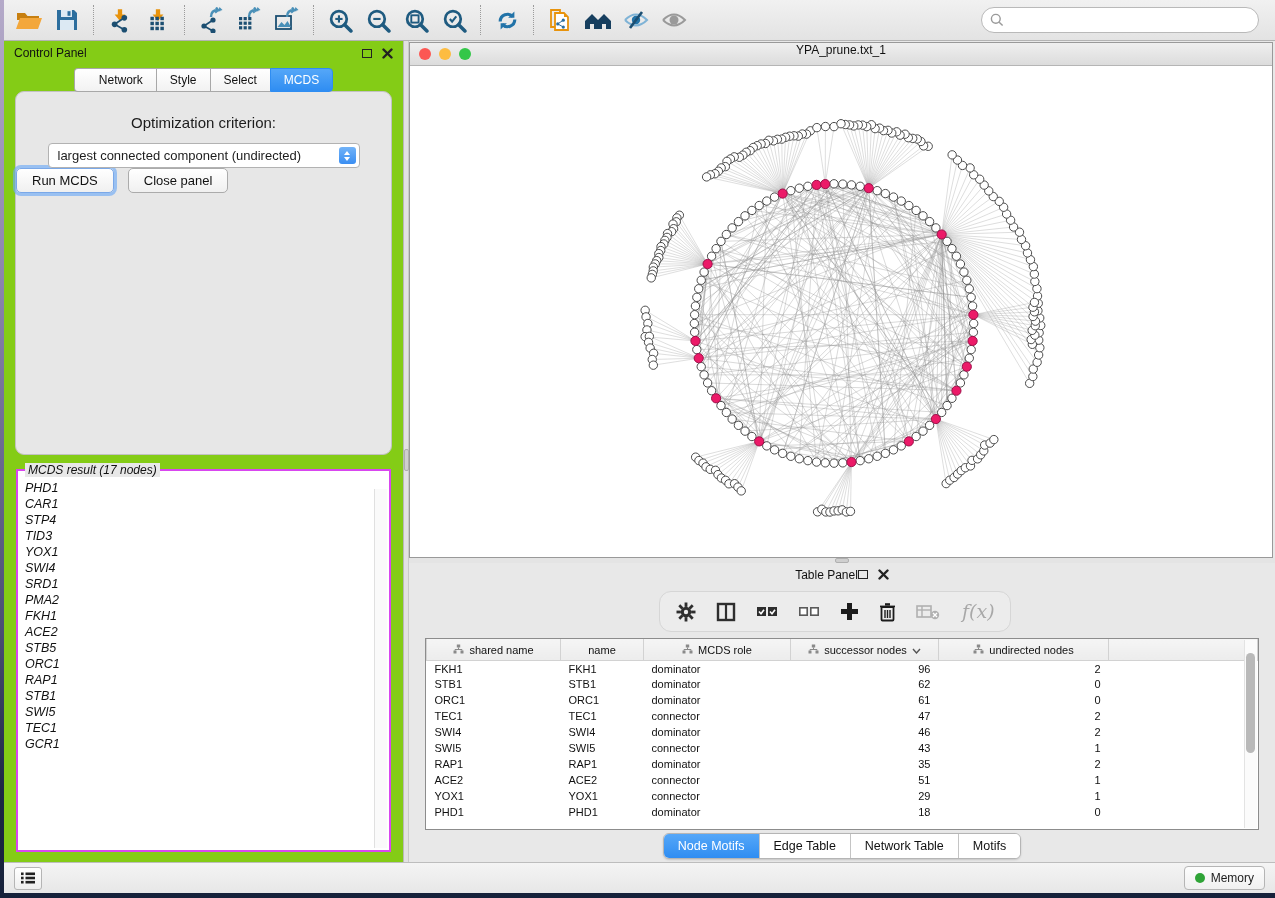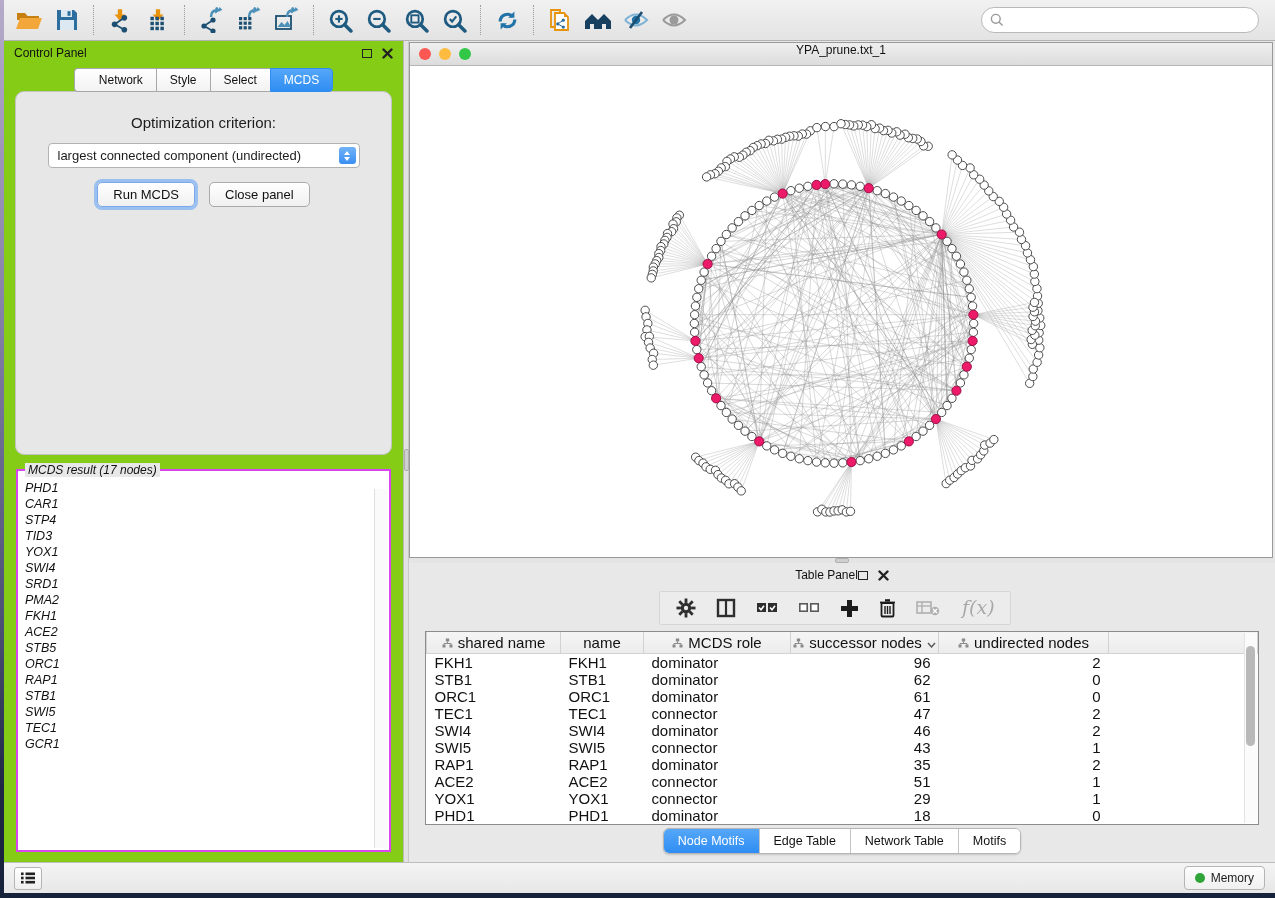--- a/index.html
+++ b/index.html
@@ -40,21 +40,21 @@
   .cp-tab:first-child { border-radius:4px 0 0 4px;padding-left:24px; }
   .cp-tab:last-child { border-radius:0 4px 4px 0; border-right:1px solid #a8a8a8; }
   .cp-tab.active { background:linear-gradient(#55a7f8,#2f8df2); border-color:#2f8df2; color:#fff; }
   .cp-card { margin:-1px 11px 0 11px; height:364px; background:#e7e7e7; border:1px solid #c2c2c2; border-radius:9px; padding-top:22px; text-align:center; }
   .opt-label { font-size:15px; margin-bottom:12px; }
   .select { position:relative; width:312px; height:25px; margin:0 auto; background:#fff; border:1px solid #b2b2b2; border-radius:4px; text-align:left; font-size:13px; line-height:23px; padding-left:9px; }
   .select .stepper { position:absolute; right:3px; top:3px; width:17px; height:17px; border-radius:3px; background:linear-gradient(#72b3f8,#3a8ef2); display:flex; flex-direction:column; align-items:center; justify-content:center; gap:2px; }
   .stepper i { display:block; width:0; height:0; border-left:3.5px solid transparent; border-right:3.5px solid transparent; }
   .stepper .up { border-bottom:4px solid #fff; }
   .stepper .dn { border-top:4px solid #fff; }
-  .cp-buttons { margin-top:14px; display:flex; justify-content:center; gap:14px; }
+  .cp-buttons { display:flex; gap:14px; }
   .btn { font-size:13px; padding:4px 15px; background:linear-gradient(#ffffff,#f0f0f0); border:1px solid #ababab; border-radius:5px; color:#111; }
   .btn.focused { box-shadow:0 0 0 3px rgba(110,170,246,.65); border-color:#7aa8e8; }
 
   .mcds-fieldset { margin:8px 12px 10px 12px; flex:1 1 auto; border:2px solid #d946ef; background:#fff; position:relative; min-height:0; display:flex;font-style:italic; }
   .mcds-legend { font-size:12px; padding:0 3px; margin-left:7px; background:#e8e8e8; color:#111; }
   .mcds-list { flex:1; overflow:hidden; padding:3px 0 0 7px; font-size:12.5px; line-height:16px; color:#111; }
   .mcds-scroll { position:absolute; top:12px; right:2px; bottom:2px; width:13px; background:#fafafa; border-left:1px solid #e0e0e0; }
 
   
   .net-window { flex:0 0 516px; margin:1px 2px 0 0; border:1px solid #999; background:#fff; display:flex; flex-direction:column; min-width:0; }
@@ -62,24 +62,24 @@
   .lights { position:absolute; left:9px; top:5px; display:flex; gap:8px; }
   .light { width:12px; height:12px; border-radius:50%; }
   .net-canvas { flex:1; position:relative; background:#fff; overflow:hidden; }
   .net-canvas svg { position:absolute; inset:0; }
 
   .hsplit { flex:0 0 5px; background:#e4e4e4; position:relative; }
   .hsplit .handle { position:absolute; left:50%; top:0; width:14px; height:5px; margin-left:-7px; background:#cfcfcf; border:1px solid #b0b0b0; border-radius:2px; }
 
   
   .table-panel { flex:1 1 auto; display:flex; flex-direction:column; background:#e8e8e8; min-height:0;align-items:center; }
-  .tp-toolbar { margin:4px 24px 6px 10px; height:34px; background:#ececec; border:1px solid #d6d6d6; border-radius:2px; display:flex; align-items:center; gap:20px; padding:0 16px; }
+  .tp-toolbar { margin:4px 24px 6px 10px; height:42px; background:#ececec; border:1px solid #d6d6d6; border-radius:12px; display:flex; align-items:center; gap:20px; padding:0 16px; }
   .tp-tool { display:flex; align-items:center; justify-content:center; }
   .table-wrap { margin:0 10px; height:194px; border:1px solid #8c8c8c; background:#fff; position:relative; overflow:hidden; }
-  table.data { border-collapse:collapse; table-layout:fixed; width:832px; font-size:15px; }
+  table.data { border-collapse:collapse; table-layout:fixed; width:832px; font-size:11px; }
   table.data th { height:21px; background:linear-gradient(#f5f5f5,#ececec); border:1px solid #d2d2d2; border-top:none; font-weight:normal; color:#111; }
   table.data th .th-inner { display:flex; align-items:center; justify-content:center; gap:5px; }
   table.data td { height:16px; padding:0 8px; color:#111; white-space:nowrap; overflow:hidden; }
   td.num { text-align:right; }
   td.c0 { padding-left:12px; }
   .tscroll { position:absolute; top:1px; right:1px; bottom:1px; width:13px; background:#fbfbfb; border-left:1px solid #e3e3e3; }
   .tthumb { position:absolute; top:13px; right:2px; width:9px; height:100px; background:#b9b9b9; border-radius:5px; }
 
   .tp-tabs-row { height:32px; display:flex; justify-content:center; align-items:center; }
   .tp-tabs { display:flex; border:1px solid #b5b5b5; border-radius:6px; overflow:hidden; background:#fff; box-shadow:0 1px 2px rgba(0,0,0,.15); }

